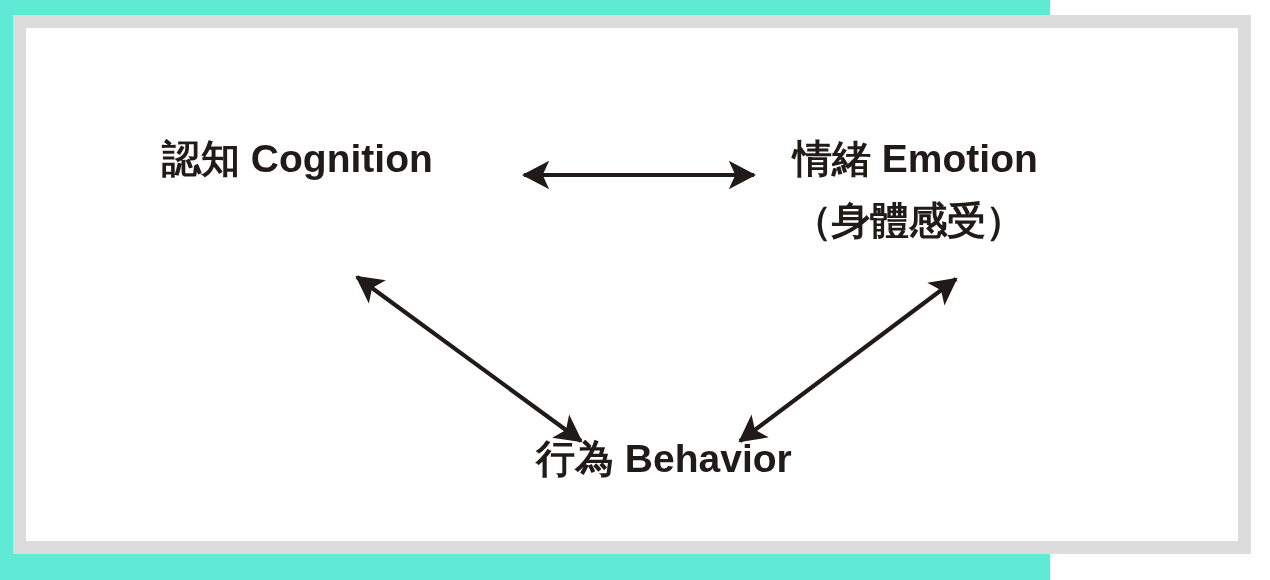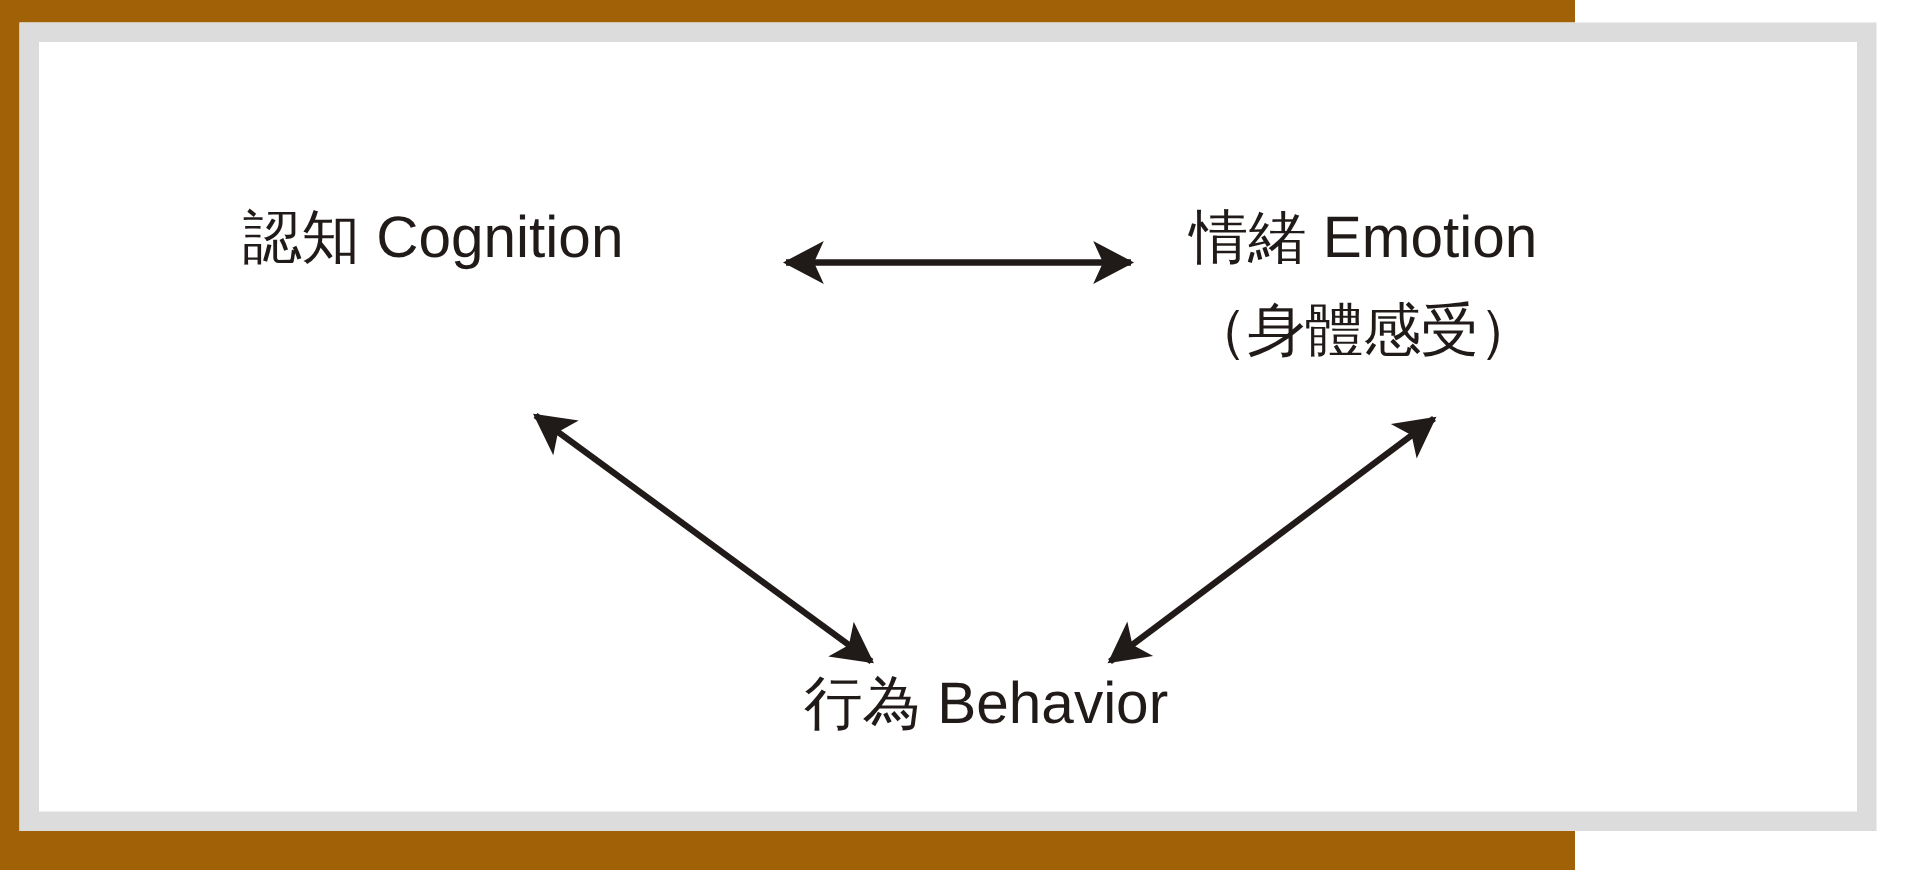--- a/index.html
+++ b/index.html
@@ -11,21 +11,22 @@
     width: 1270px;
     height: 580px;
     overflow: hidden;
     font-family: "Liberation Sans", "DejaVu Sans", sans-serif;
   }
 
   #page {
     position: relative;
     width: 1050px;
     height: 580px;
-    background: #a16207;
+    background: #5eead4;
+    font-weight: bold;
   }
 
   
   .frame {
     position: absolute;
     left: 13px;
     top: 15px;
     width: 1238px;
     height: 539px;
     box-sizing: border-box;
@@ -72,21 +73,21 @@
     text-align: left;
     font-size: 39px;
   }
   .node-emotion .line-2 {
     margin-top: 16px;
     letter-spacing: -0.5px;
   }
 
   .node-behavior {
     left: 536px;
-    top: 447px;
+    top: 436px;
     font-size: 39px;
   }
 </style>
 </head>
 <body>
 
 <div id="page">
 
   <div class="frame"></div>
 

